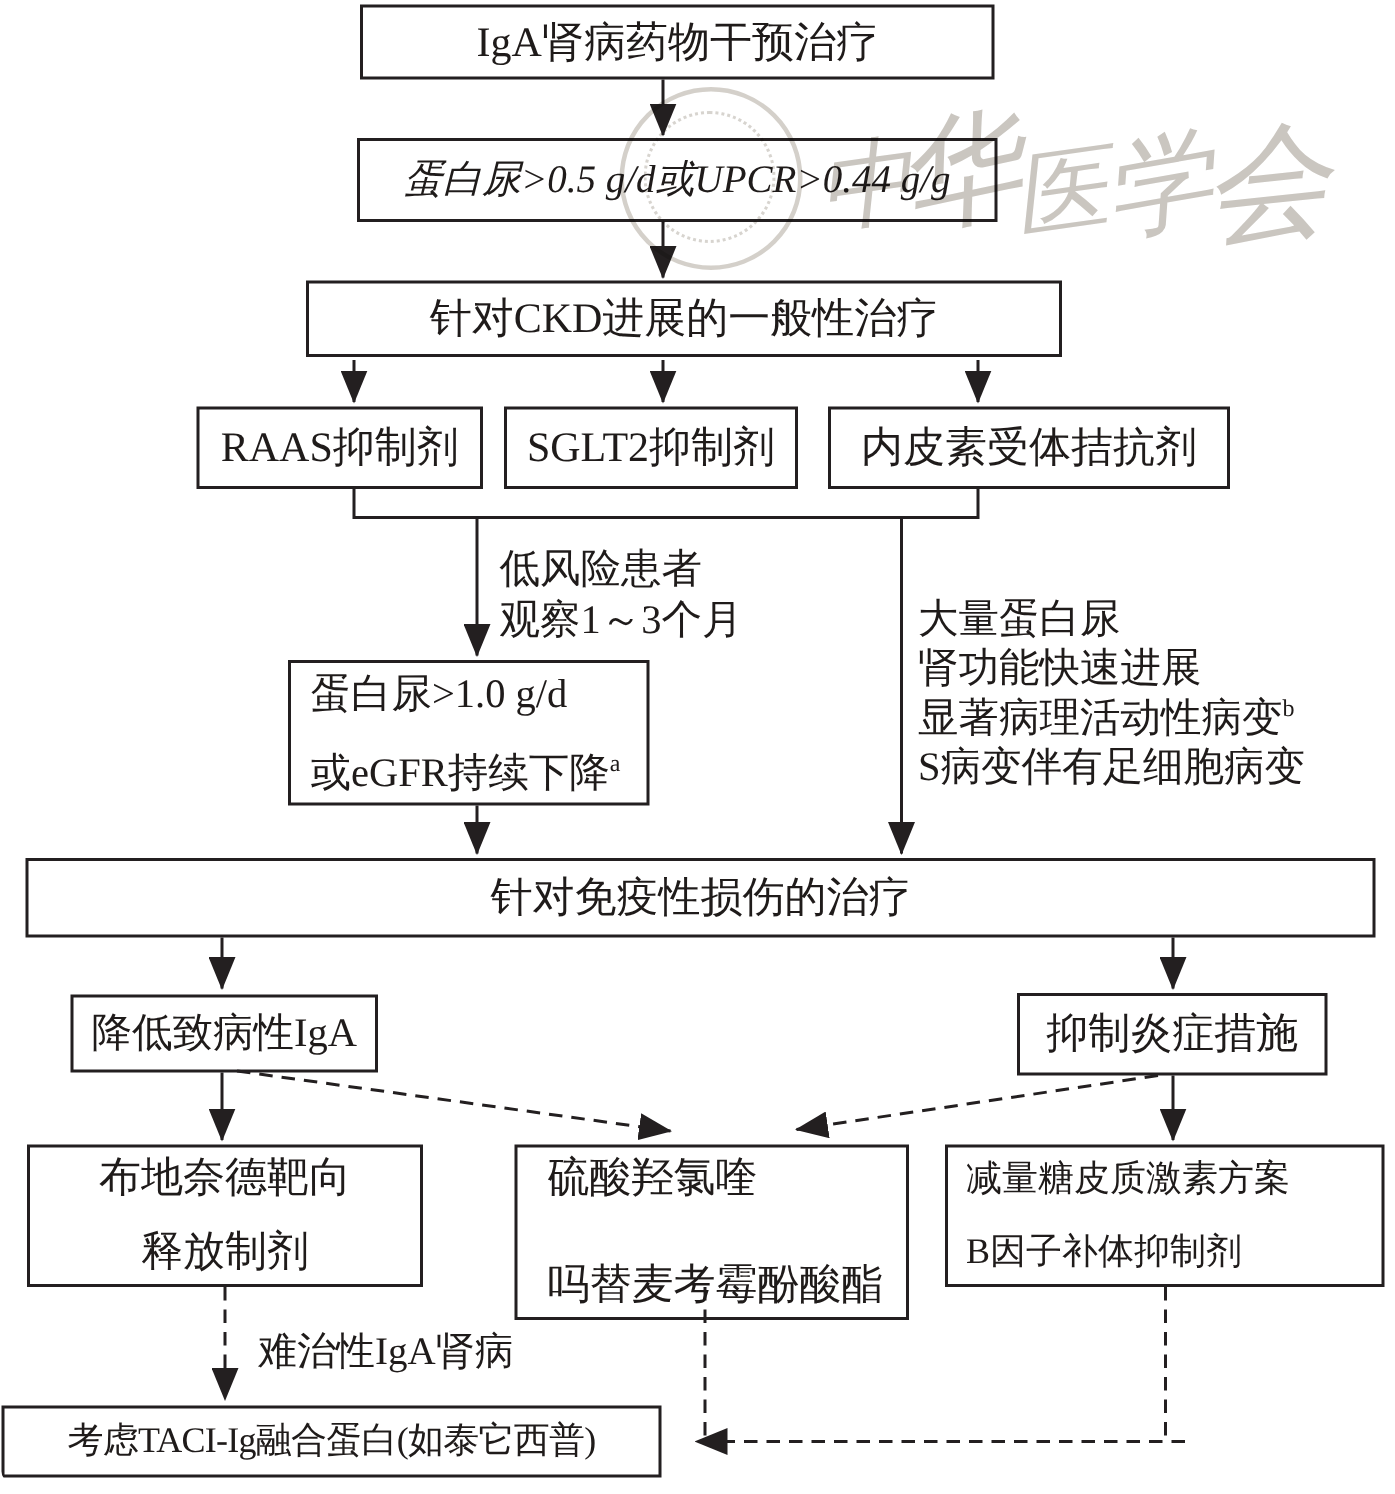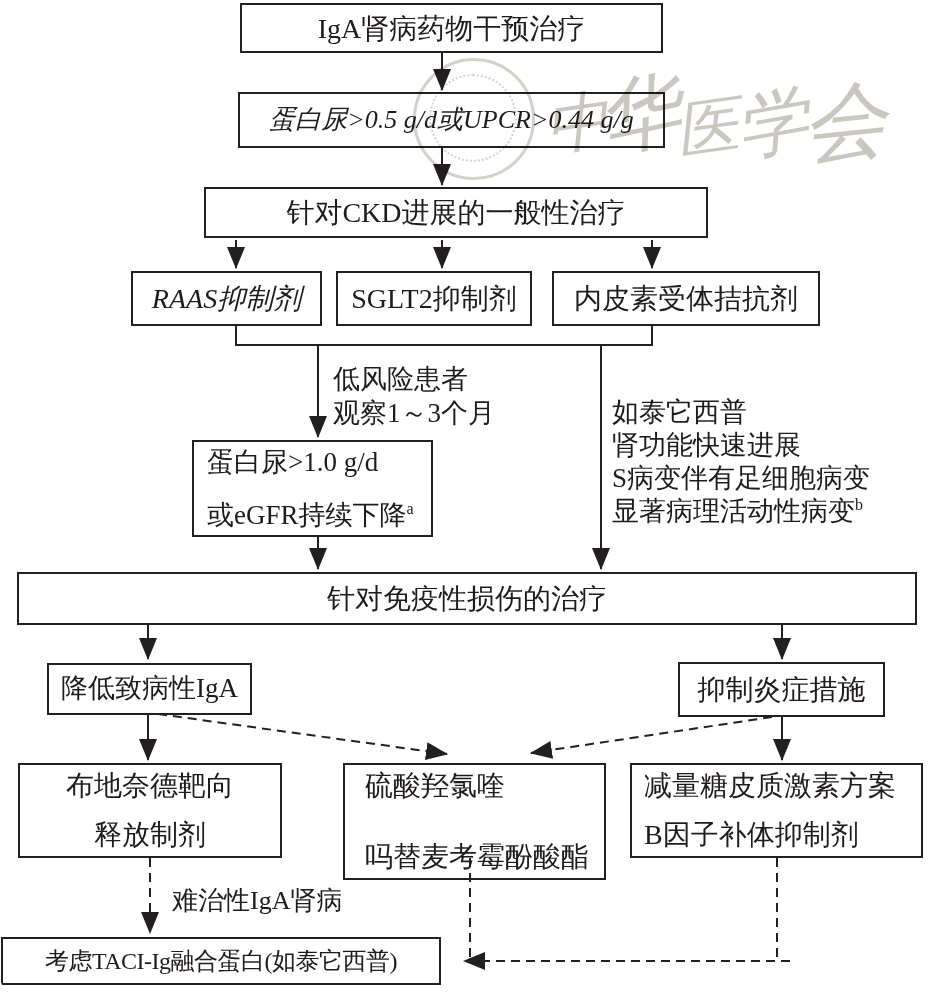--- a/index.html
+++ b/index.html
@@ -71,36 +71,36 @@
       </g>
     </g>
   </svg>
 
   <div class="box" style="left:240px;top:3px;width:423px;height:50px;font-size:28px;">IgA肾病药物干预治疗</div>
 
   <div class="box" style="left:238px;top:92px;width:427px;height:56px;font-size:26px;font-style:italic;">蛋白尿&gt;0.5 g/d或UPCR&gt;0.44 g/g</div>
 
   <div class="box" style="left:204px;top:187px;width:504px;height:51px;font-size:28px;">针对CKD进展的一般性治疗</div>
 
-  <div class="box" style="left:131px;top:271px;width:191px;height:55px;font-size:28px;font-style:italic;">RAAS抑制剂</div>
+  <div class="box" style="left:131px;top:271px;width:191px;height:55px;font-size:28px;">RAAS抑制剂</div>
 
   <div class="box" style="left:336px;top:271px;width:196px;height:55px;font-size:28px;">SGLT2抑制剂</div>
 
   <div class="box" style="left:552px;top:271px;width:268px;height:55px;font-size:28px;">内皮素受体拮抗剂</div>
 
   <div class="note" style="left:333px;top:362px;">
     <div>低风险患者</div>
     <div>观察1～3个月</div>
   </div>
 
   <div class="note" style="left:612px;top:396px;line-height:33px;">
-    <div>如泰它西普</div>
+    <div>大量蛋白尿</div>
     <div>肾功能快速进展</div>
+    <div><span>显著病理活动性病变</span><sup>b</sup></div>
     <div>S病变伴有足细胞病变</div>
-    <div><span>显著病理活动性病变</span><sup>b</sup></div>
   </div>
 
   <div class="box multiline" style="left:192px;top:440px;width:241px;height:97px;padding-left:13px;line-height:40px;">
     <div>蛋白尿&gt;1.0 g/d</div>
     <div><span>或eGFR持续下降</span><sup>a</sup></div>
   </div>
 
   <div class="box" style="left:17px;top:572px;width:900px;height:53px;font-size:28px;">针对免疫性损伤的治疗</div>
 
   <div class="box" style="left:47px;top:663px;width:205px;height:52px;">降低致病性IgA</div>
@@ -110,21 +110,21 @@
   <div class="box multiline centered" style="left:18px;top:763px;width:264px;height:95px;font-size:28px;line-height:42px;">
     <div>布地奈德靶向</div>
     <div>释放制剂</div>
   </div>
 
   <div class="box multiline" style="left:343px;top:763px;width:263px;height:117px;font-size:28px;line-height:42px;padding-left:20px;">
     <div>硫酸羟氯喹</div>
     <div>吗替麦考霉酚酸酯</div>
   </div>
 
-  <div class="box multiline" style="left:630px;top:763px;width:293px;height:95px;font-size:28px;line-height:42px;padding-left:12px;">
+  <div class="box multiline" style="left:630px;top:763px;width:293px;height:95px;font-size:24px;line-height:42px;padding-left:12px;">
     <div>减量糖皮质激素方案</div>
     <div>B因子补体抑制剂</div>
   </div>
 
   <div class="note" style="left:172px;top:884px;font-size:26px;">难治性IgA肾病</div>
 
   <div class="box" style="left:1px;top:937px;width:440px;height:48px;font-size:24px;letter-spacing:-0.5px;">考虑TACI-Ig融合蛋白(如泰它西普)</div>
 
   <div id="watermark">
     <div class="seal-outer"></div>

